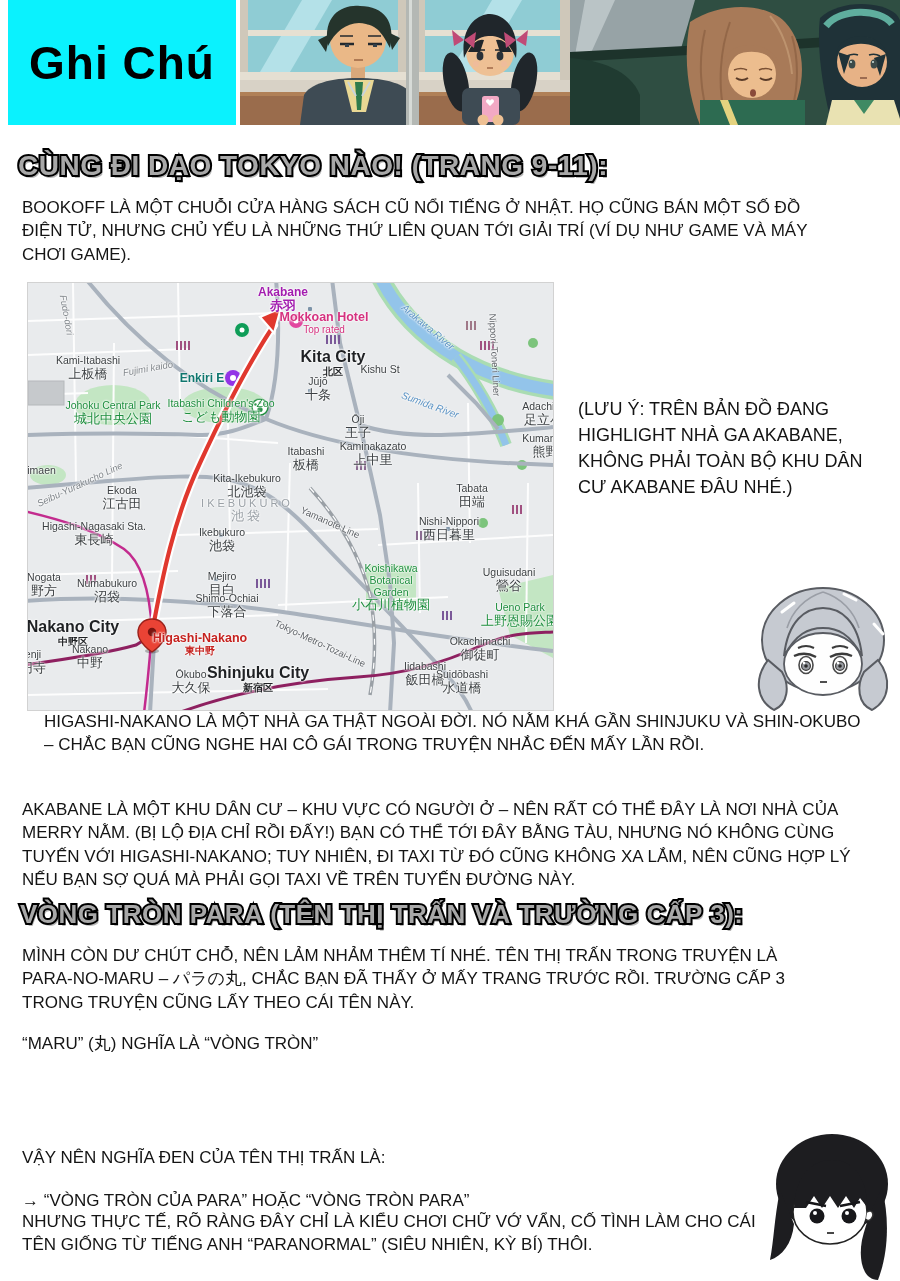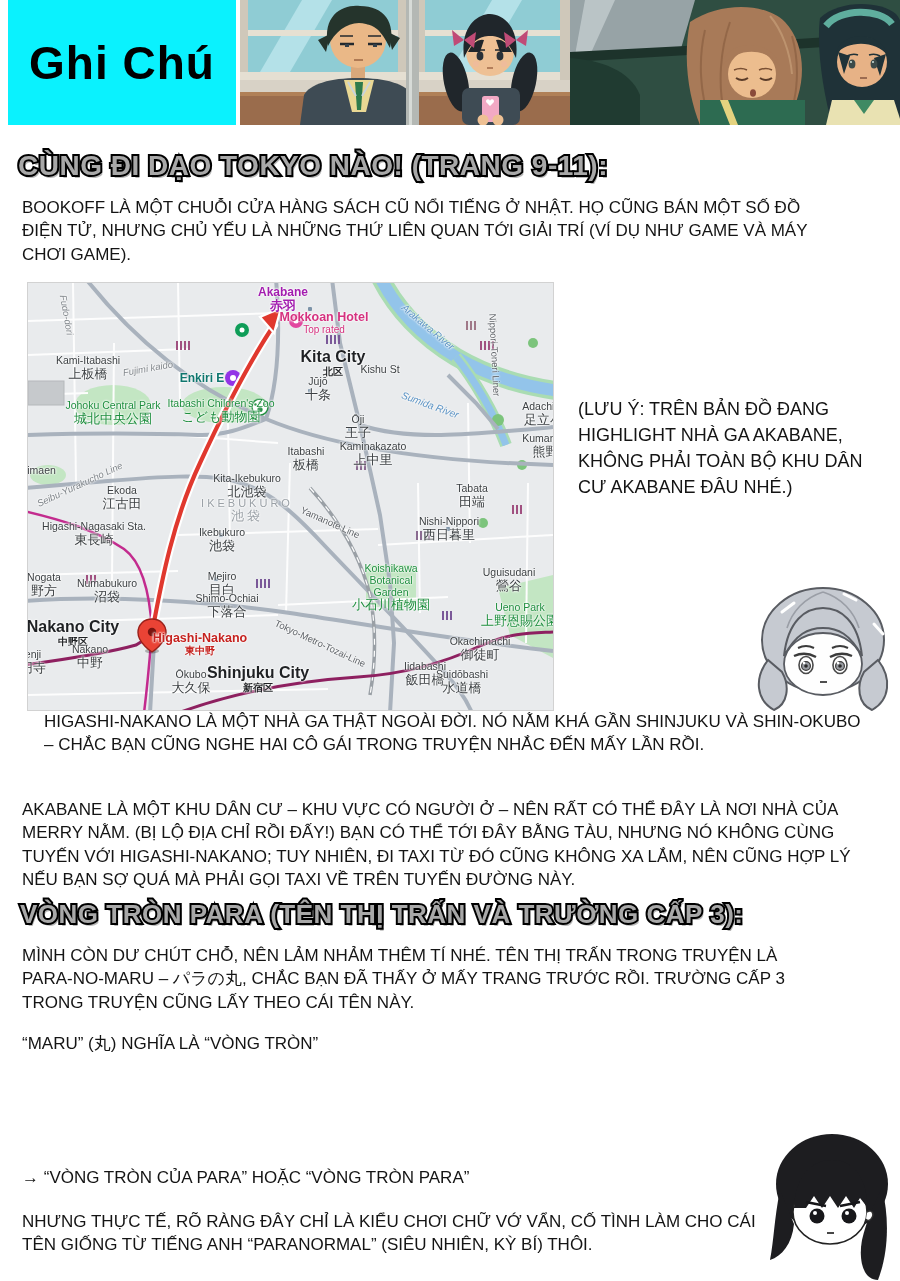--- a/index.html
+++ b/index.html
@@ -541,20 +541,21 @@
   <p class="body p3">AKABANE LÀ MỘT KHU DÂN CƯ – KHU VỰC CÓ NGƯỜI Ở – NÊN RẤT CÓ THỂ ĐÂY LÀ NƠI NHÀ CỦA MERRY NẰM. (BỊ LỘ ĐỊA CHỈ RỒI ĐẤY!) BẠN CÓ THỂ TỚI ĐÂY BẰNG TÀU, NHƯNG NÓ KHÔNG CÙNG TUYẾN VỚI HIGASHI-NAKANO; TUY NHIÊN, ĐI TAXI TỪ ĐÓ CŨNG KHÔNG XA LẮM, NÊN CŨNG HỢP LÝ NẾU BẠN SỢ QUÁ MÀ PHẢI GỌI TAXI VỀ TRÊN TUYẾN ĐƯỜNG NÀY.</p>
 
   <h2 class="bubble t2">VÒNG TRÒN PARA (TÊN THỊ TRẤN VÀ TRƯỜNG CẤP 3):</h2>
 
   <p class="body p4">MÌNH CÒN DƯ CHÚT CHỖ, NÊN LẢM NHẢM THÊM TÍ NHÉ. TÊN THỊ TRẤN TRONG TRUYỆN LÀ PARA-NO-MARU – パラの丸, CHẮC BẠN ĐÃ THẤY Ở MẤY TRANG TRƯỚC RỒI. TRƯỜNG CẤP 3 TRONG TRUYỆN CŨNG LẤY THEO CÁI TÊN NÀY.</p>
 
   <p class="body p5">“MARU” (丸) NGHĨA LÀ “VÒNG TRÒN”</p>
 
 
   <p class="body p7">
+    <span>VẬY NÊN NGHĨA ĐEN CỦA TÊN THỊ TRẤN LÀ:</span>
     <span class="line2">→  “VÒNG TRÒN CỦA PARA” HOẶC “VÒNG TRÒN PARA”</span>
   </p>
 
   <p class="body p8">NHƯNG THỰC TẾ, RÕ RÀNG ĐÂY CHỈ LÀ KIỂU CHƠI CHỮ VỚ VẨN, CỐ TÌNH LÀM CHO CÁI TÊN GIỐNG TỪ TIẾNG ANH “PARANORMAL” (SIÊU NHIÊN, KỲ BÍ) THÔI.</p>
 
   <svg class="chibi2" viewBox="0 0 130 153">
     <ellipse cx="62" cy="56" rx="56" ry="50" fill="#1d1d20"></ellipse>
     <path d="M10,62 C4,92 4,112 0,132 C12,128 22,116 24,96 Z" fill="#1d1d20"></path>
     <path d="M112,60 C120,92 118,126 108,152 C94,152 88,134 92,112 C96,94 104,76 112,60 Z" fill="#1d1d20"></path>
     <ellipse cx="60" cy="84" rx="37" ry="32" fill="#fff" stroke="#222" stroke-width="1.5"></ellipse>

